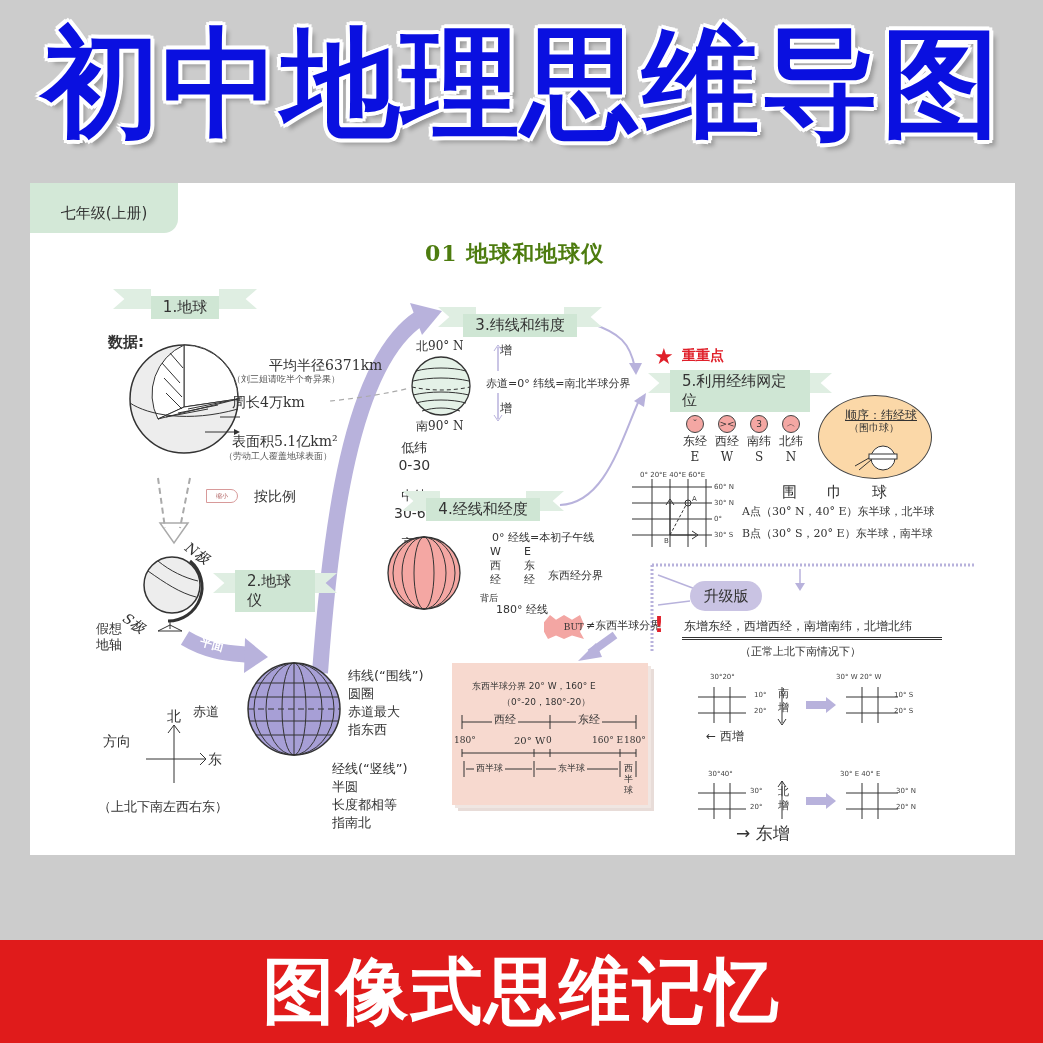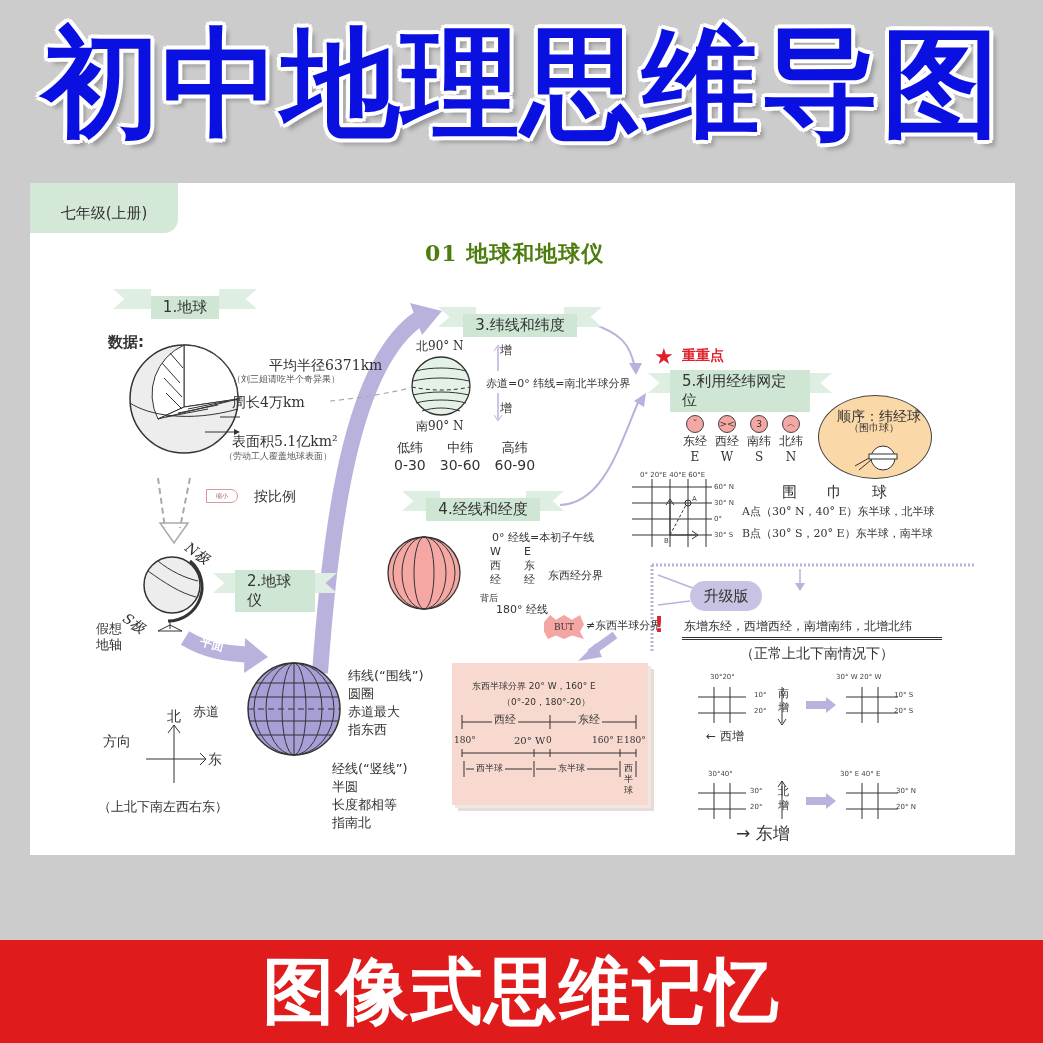--- a/index.html
+++ b/index.html
@@ -210,21 +210,21 @@
   <div class="txt serif" style="left:386px;top:236px;font-size:12px;">南90° N</div>
   <svg class="abs" style="left:460px;top:160px;" width="20" height="80">
     <line x1="8" y1="4" x2="8" y2="28" stroke="#b8b2dc" stroke-width="1.5"></line>
     <path d="M4,8 L8,2 L12,8" stroke="#b8b2dc" fill="none"></path>
     <line x1="8" y1="50" x2="8" y2="76" stroke="#b8b2dc" stroke-width="1.5"></line>
     <path d="M4,72 L8,78 L12,72" stroke="#b8b2dc" fill="none"></path>
   </svg>
   <div class="txt" style="left:470px;top:160px;font-size:12px;">增</div>
   <div class="txt" style="left:470px;top:218px;font-size:12px;">增</div>
   <div class="txt" style="left:456px;top:194px;font-size:11px;">赤道=0° 纬线=南北半球分界</div>
-  <div style="position:absolute;left:364px;top:256px;display:flex;gap:14px;">
+  <div style="position:absolute;left:364px;top:256px;display:flex;gap:14px;flex-direction:column;">
     <div style="text-align:center;font-size:13px;">
       <div>低纬</div>
       <div style="font-size:14px;">0-30</div>
     </div>
     <div style="text-align:center;font-size:13px;">
       <div>中纬</div>
       <div style="font-size:14px;">30-60</div>
     </div>
     <div style="text-align:center;font-size:13px;">
       <div>高纬</div>
@@ -246,21 +246,21 @@
   <div class="txt" style="left:462px;top:348px;font-size:11px;">0° 经线=本初子午线</div>
   <div class="txt" style="left:460px;top:362px;font-size:11px;white-space:pre;line-height:14px;">W
 西
 经</div>
   <div class="txt" style="left:494px;top:362px;font-size:11px;white-space:pre;line-height:14px;">E
 东
 经</div>
   <div class="txt" style="left:450px;top:410px;font-size:9px;">背后</div>
   <div class="txt" style="left:466px;top:420px;font-size:11px;">180° 经线</div>
   <div class="txt" style="left:518px;top:386px;font-size:11px;">东西经分界</div>
-  <div style="position:absolute;left:514px;top:432px;width:40px;height:24px;background:#f3a6a3;clip-path:polygon(0 30%,15% 0,30% 20%,50% 0,70% 20%,90% 0,100% 40%,90% 70%,100% 100%,70% 85%,50% 100%,30% 85%,10% 100%,0 70%);display:flex;align-items:center;justify-content:center;font-size:9px;font-family:'DejaVu Serif',serif;">
+  <div style="position:absolute;left:514px;top:432px;width:40px;height:24px;background:#f3a6a3;clip-path:polygon(0 30%,15% 0,30% 20%,50% 0,70% 20%,90% 0,100% 40%,90% 70%,100% 100%,70% 85%,50% 100%,30% 85%,10% 100%,0 70%);display:flex;align-items:center;justify-content:flex-end;font-size:9px;font-family:'DejaVu Serif',serif;">
       <span>BUT</span>
     </div>
   <div class="txt" style="left:556px;top:436px;font-size:11px;">≠东西半球分界</div>
 
   <div class="paper">
     <div class="txt" style="left:20px;top:18px;font-size:9px;">东西半球分界  20° W，160° E</div>
     <div class="txt" style="left:50px;top:34px;font-size:9px;">（0°-20，180°-20）</div>
     <svg class="abs" style="left:8px;top:50px;" width="186" height="80">
       <line x1="2" y1="2" x2="2" y2="16" stroke="#333"></line>
         <line x1="2" y1="9" x2="90" y2="9" stroke="#333"></line>
@@ -317,21 +317,21 @@
       <div style="font-size:12px;">南纬</div>
       <div class="serif" style="font-size:12px;">S</div>
     </div>
     <div style="width:26px;text-align:center;">
       <div style="width:18px;height:18px;border-radius:50%;background:#f4a7a3;border:1px solid #444;margin:0 auto;font-size:9px;line-height:16px;">︵</div>
       <div style="font-size:12px;">北纬</div>
       <div class="serif" style="font-size:12px;">N</div>
     </div>
   </div>
   <div class="bubble">
-    <div class="txt" style="left:18px;top:12px;font-size:14px;">顺序：纬经球</div>
+    <div class="txt" style="left:26px;top:12px;font-size:12px;text-decoration:underline;">顺序：纬经球</div>
     <div class="txt" style="left:30px;top:26px;font-size:10px;">（围巾球）</div>
     <svg class="abs" style="left:34px;top:44px;" width="50" height="30">
       <circle cx="30" cy="18" r="12" fill="#fff" stroke="#333"></circle>
       <rect x="16" y="14" width="28" height="5" fill="#fff" stroke="#333"></rect>
       <path d="M16,18 L2,26 M18,20 L6,30" stroke="#333"></path>
     </svg>
   </div>
 
   <svg class="abs" style="left:598px;top:290px;" width="100" height="80">
     <line x1="4" y1="14" x2="84" y2="14" stroke="#333"></line>
@@ -357,21 +357,21 @@
   <div class="txt" style="left:752px;top:300px;font-size:15px;white-space:pre;">围　　巾　　球</div>
   <div class="txt serif" style="left:712px;top:322px;font-size:11px;">A点（30° N，40° E）东半球，北半球</div>
   <div class="txt serif" style="left:712px;top:344px;font-size:11px;">B点（30° S，20° E）东半球，南半球</div>
 
   <div class="upgrade-pill">
       <span>升级版</span>
     </div>
   <div class="txt" style="left:624px;top:428px;font-size:22px;color:#e0202a;font-weight:bold;">!</div>
   <div class="txt" style="left:654px;top:436px;font-size:12px;">东增东经，西增西经，南增南纬，北增北纬</div>
   <div style="position:absolute;left:652px;top:454px;width:260px;border-top:1px solid #333;border-bottom:1px solid #333;height:3px;"></div>
-  <div class="txt" style="left:710px;top:462px;font-size:14px;">（正常上北下南情况下）</div>
+  <div class="txt" style="left:710px;top:462px;font-size:11px;">（正常上北下南情况下）</div>
 
   <svg class="abs" style="left:668px;top:500px;" width="240" height="50">
     <line x1="0" y1="14" x2="48" y2="14" stroke="#333"></line>
       <line x1="0" y1="30" x2="48" y2="30" stroke="#333"></line>
     <line x1="16" y1="4" x2="16" y2="40" stroke="#333"></line>
       <line x1="32" y1="4" x2="32" y2="40" stroke="#333"></line>
     <line x1="84" y1="4" x2="84" y2="40" stroke="#333"></line>
       <path d="M80,36 L84,42 L88,36" stroke="#333" fill="none"></path>
     <polygon points="108,18 128,18 128,14 138,22 128,30 128,26 108,26" fill="#b8b2dc"></polygon>
     <line x1="148" y1="14" x2="200" y2="14" stroke="#333"></line>

